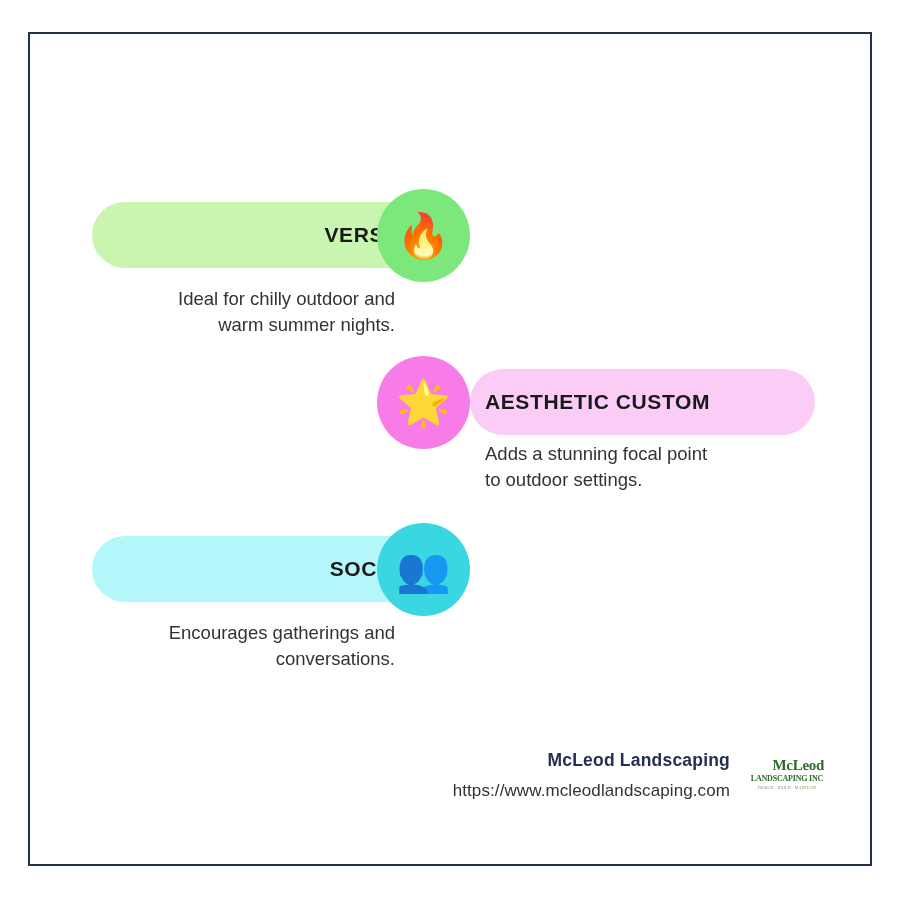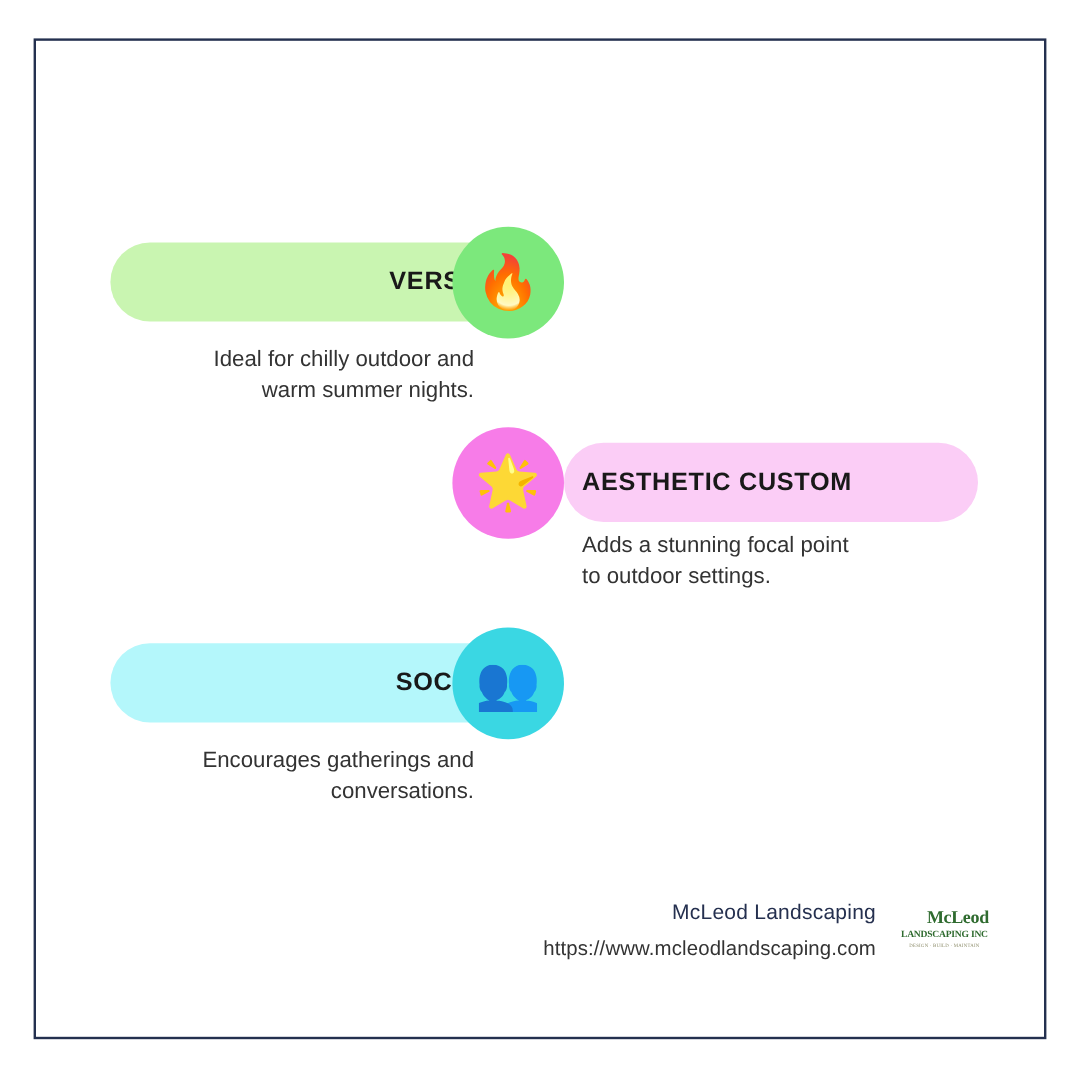--- a/index.html
+++ b/index.html
@@ -133,21 +133,21 @@
   }
   .footer-text {
     position: absolute;
     right: 140px;
     top: 0;
     text-align: right;
   }
   .brand {
     margin: 0;
     font-size: 17.5px;
-    font-weight: normal;
+    font-weight: bold;
     letter-spacing: 0.2px;
     color: #25304f;
   }
   .url {
     margin: 0;
     padding-top: 10px;
     font-size: 17px;
     color: #333333;
     letter-spacing: 0.1px;
   }

